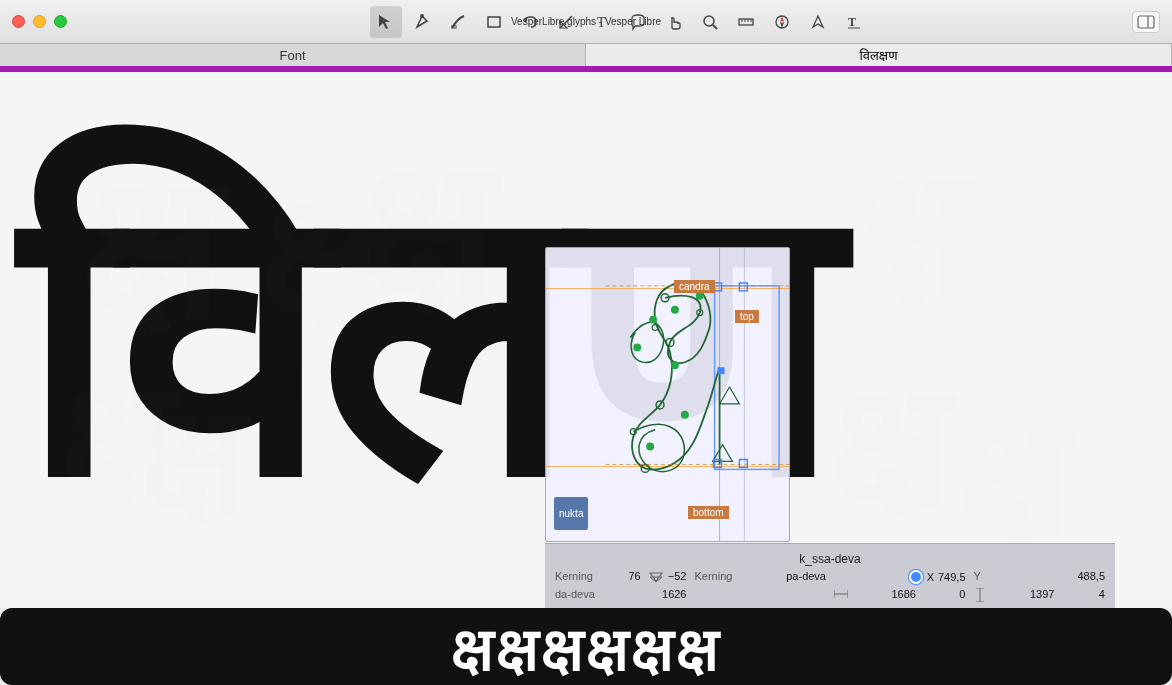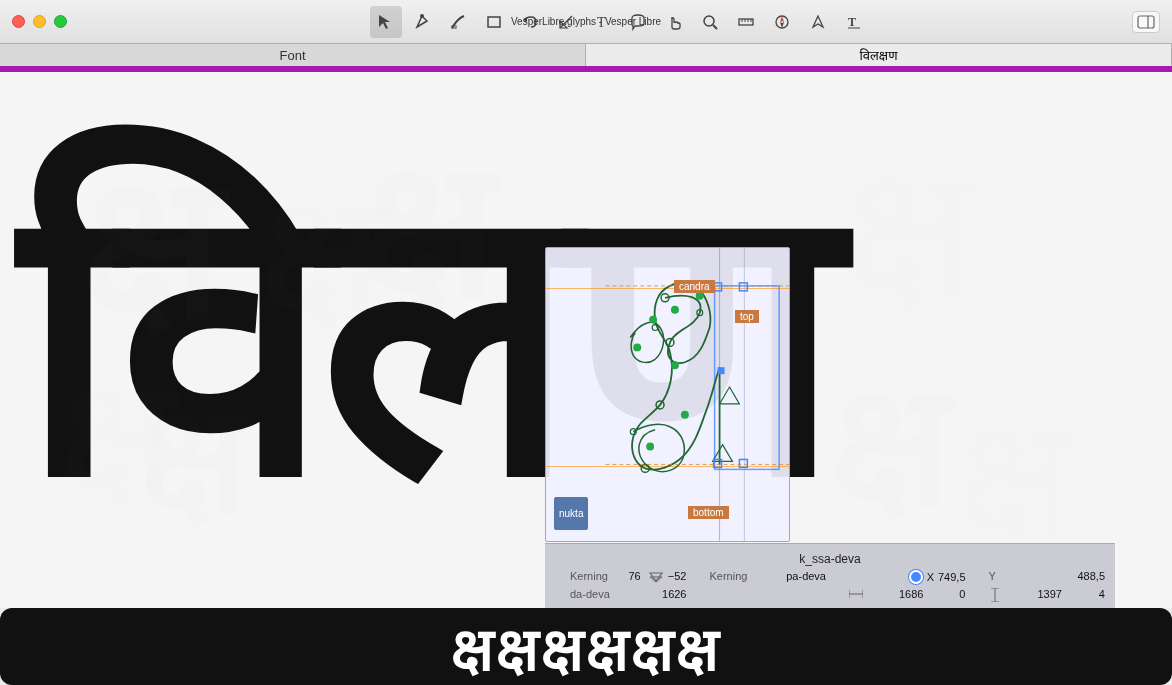--- a/index.html
+++ b/index.html
@@ -194,21 +194,21 @@
       margin-bottom: 4px;
       font-weight: 500;
     }
     #statusbar-grid {
       display: grid;
       grid-template-columns: 1fr 1fr 1fr 1fr;
       gap: 2px 8px;
       font-size: 11px;
     }
     .sb-row { display: flex; justify-content: space-between; }
-    .sb-label { color: #555; margin-left: 15px; }
+    .sb-label { color: #555; }
     .sb-value { color: #111; font-weight: 500; }
 
     
     #preview-strip {
       height: 77px;
       background: #111;
       display: flex;
       align-items: center;
       justify-content: center;
       overflow: hidden;

